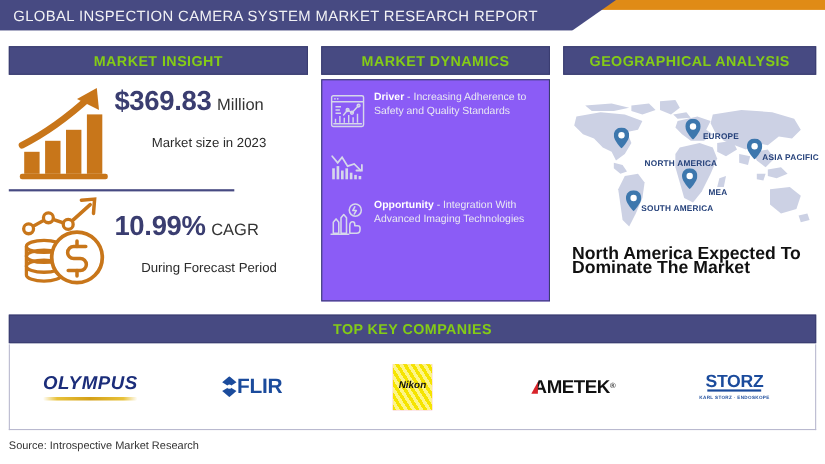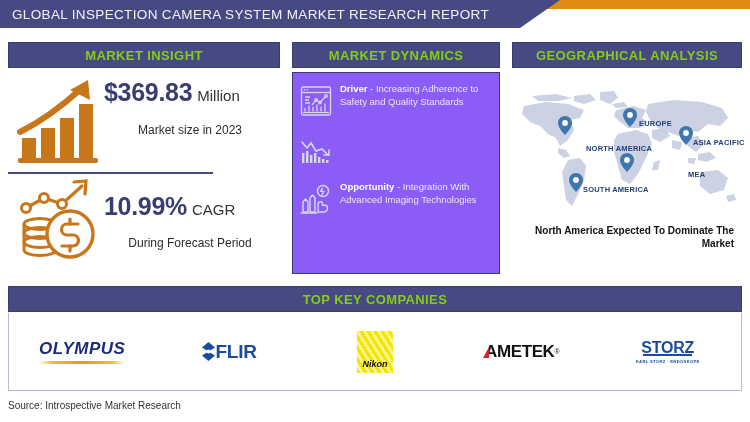--- a/index.html
+++ b/index.html
@@ -75,21 +75,21 @@
   #geo-head { top: 42px; left: 512px; width: 230px; }
   #geo-body { position: absolute; top: 72px; left: 512px; width: 230px; height: 202px; }
   #map-wrap { position: absolute; top: 16px; left: 0; width: 230px; height: 128px; }
   .pin { position: absolute; width: 14px; height: 19px; }
   .geo-label {
     position: absolute; font-size: 7.5px; font-weight: bold;
     color: #25417a; white-space: nowrap; letter-spacing: .2px;
   }
   #geo-note {
     position: absolute; top: 152px; left: 8px; width: 214px;
-    text-align: right; font-size: 10px; font-weight: bold;
+    text-align: left; font-size: 16px; font-weight: bold;
     color: #111; line-height: 13px;
   }
 
   
   #tk-head { top: 286px; left: 8px; width: 734px; }
   #tk-body {
     position: absolute; top: 313px; left: 8px; width: 734px; height: 78px;
     background: #fff; border: 1px solid #b9b9cf; border-top: none;
     display: flex; align-items: center; justify-content: space-around;
   }
@@ -105,21 +105,21 @@
     letter-spacing: .5px; font-style: italic;
   }
   .olympus .swoosh {
     height: 3px; margin-top: 2px; border-radius: 2px;
     background: linear-gradient(90deg,#fff 0%,#e8c23a 15%,#d4a017 50%,#e8c23a 85%,#fff 100%);
   }
   .flir { display: flex; align-items: center; }
   .flir .word { font-size: 19px; font-weight: bold; color: #1b4b9c; letter-spacing: -.3px; }
   .nikon {
     width: 36px; height: 42px; background: #f9a8d4; position: relative; overflow: hidden;
-    display: flex; align-items: flex-end; justify-content: center;
+    display: flex; align-items: center; justify-content: center;
   }
   .nikon .rays {
     position: absolute; inset: 0;
     background: repeating-linear-gradient(58deg,#f5e400 0 3px,#fdf588 3px 6px);
   }
   .nikon .word {
     position: relative; font-size: 9px; font-weight: bold; font-style: italic;
     color: #111; margin-bottom: 4px;
   }
   .ametek { display: flex; align-items: center; }
@@ -339,21 +339,21 @@
       </svg>
       <svg class="pin" style="left:57px;  top:85px;" viewBox="0 0 14 19">
         <path d="M7 0 C3 0 0 3 0 7 C0 12 7 19 7 19 C7 19 14 12 14 7 C14 3 11 0 7 0 Z" fill="#3d77ad"></path>
         <circle cx="7" cy="7" r="2.9" fill="#ffffff"></circle>
       </svg>
 
       
       <span class="geo-label" style="left:62px;  top:56px;margin-left:12px;">NORTH AMERICA</span>
       <span class="geo-label" style="left:127px; top:31px;">EUROPE</span>
       <span class="geo-label" style="left:181px; top:50px;">ASIA PACIFIC</span>
-      <span class="geo-label" style="left:132px; top:82px;margin-left:44px;">MEA</span>
+      <span class="geo-label" style="left:132px; top:82px;">MEA</span>
       <span class="geo-label" style="left:71px;  top:97px;">SOUTH AMERICA</span>
     </div>
 
     <div id="geo-note">North America Expected To Dominate The Market</div>
   </div>
 
   <div class="panel-head" id="tk-head">
     <span>TOP KEY COMPANIES</span>
   </div>
 

